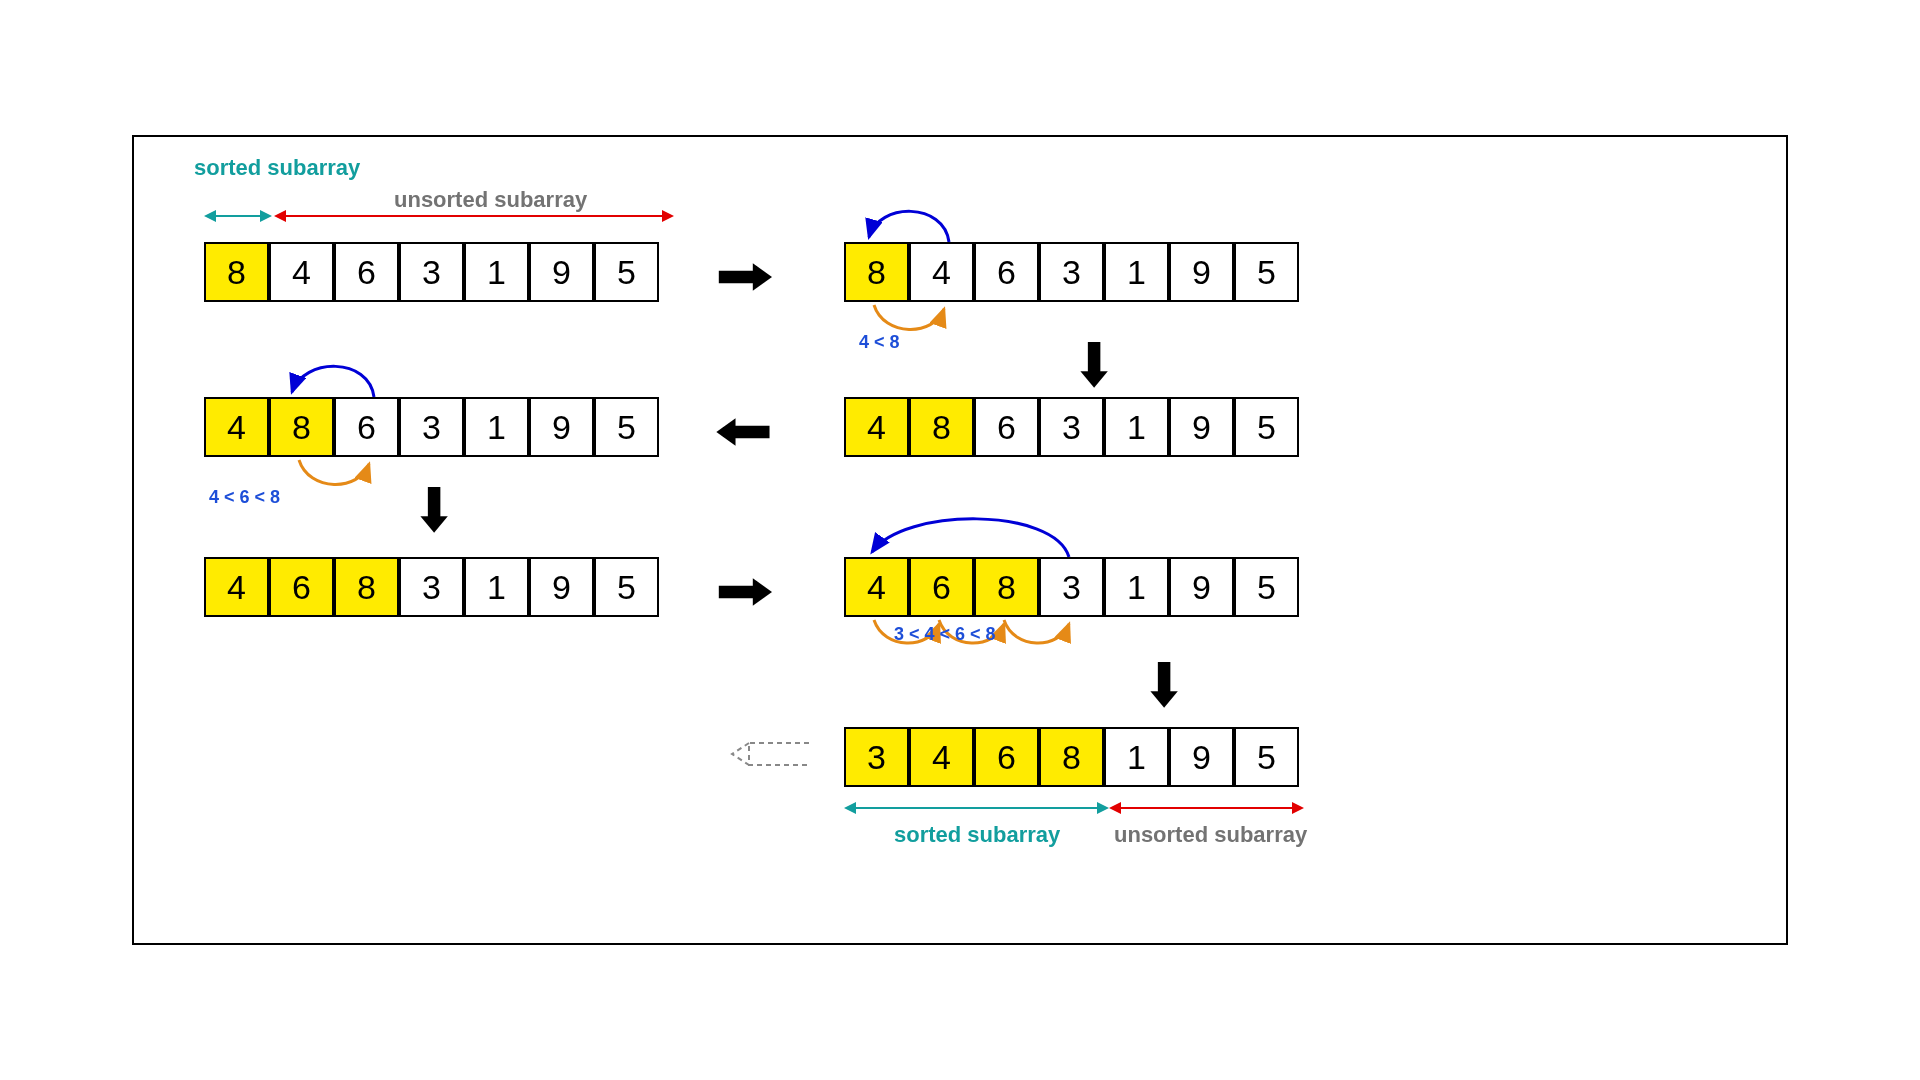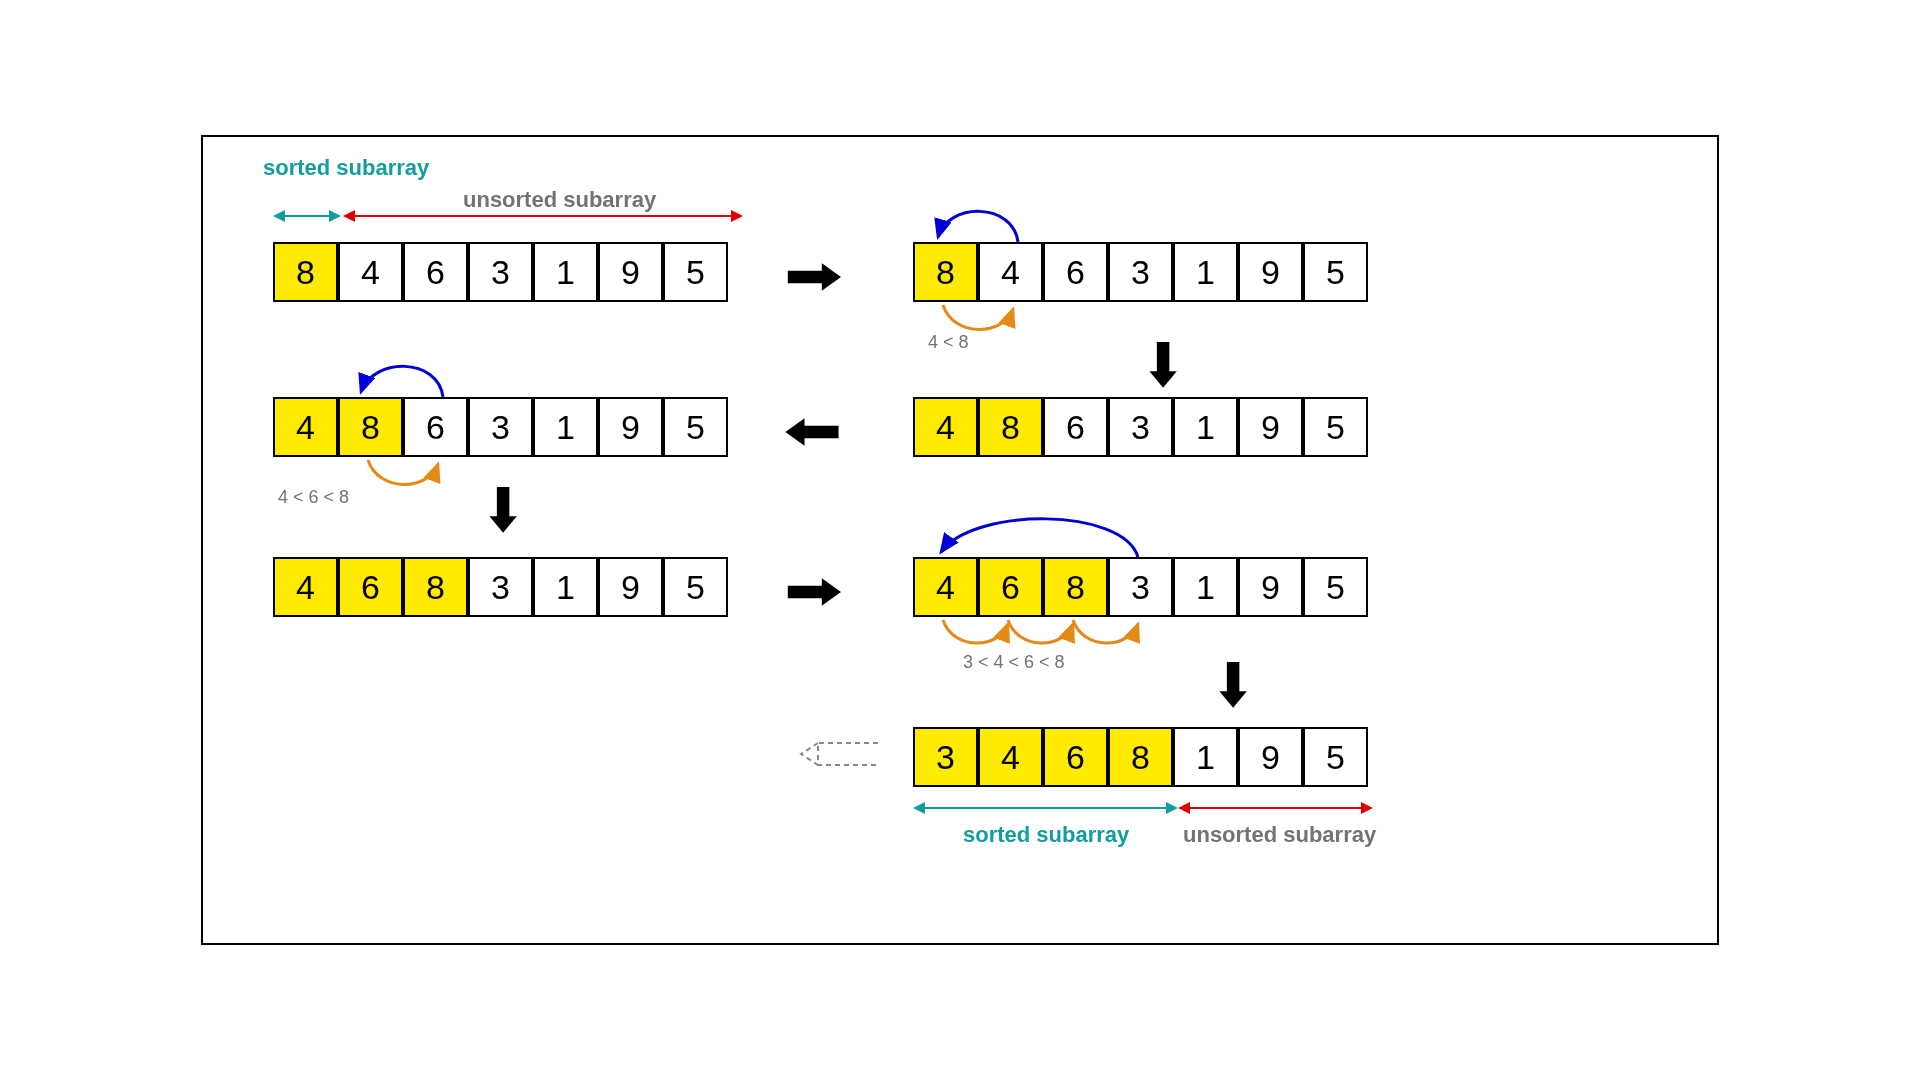--- a/index.html
+++ b/index.html
@@ -8,21 +8,21 @@
     padding: 0;
     width: 1920px;
     height: 1080px;
     background: #fff;
     font-family: Arial, sans-serif;
     display: flex;
     align-items: center;
     justify-content: center;
   }
   .outer {
-    width: 1518px;
+    width: 1656px;
     height: 810px;
     background: #fff;
     border: 2px solid #000;
     position: relative;
   }
   .stage {
     position: absolute;
     width: 100%;
     height: 100%;
   }
@@ -45,21 +45,21 @@
     background: #ffeb00;
   }
   .lbl {
     position: absolute;
     font-size: 22px;
     font-weight: bold;
     white-space: nowrap;
   }
   .teal { color: #129e9e; }
   .red  { color: #737373; }
-  .orange { color: #737373; font-size: 18px; font-weight: normal; }
+  .orange { color: #1d4ed8; font-size: 18px; font-weight: bold; }
 
   
   .range {
     position: absolute;
     height: 2px;
   }
   .range::before, .range::after {
     content: "";
     position: absolute;
     width: 0; height: 0;
@@ -214,21 +214,21 @@
   <svg class="curve" style="left:710px; top:475px;" width="280" height="48">
     <defs>
           <marker id="ao6" markerWidth="8" markerHeight="8" refX="6" refY="3" orient="auto">
             <path d="M0,0 L0,6 L7,3 z" fill="#e58a17"></path>
           </marker>
         </defs>
     <path d="M30 8 C 40 38, 85 38, 95 12" stroke="#e58a17" stroke-width="3" fill="none" marker-end="url(#ao6)"></path>
     <path d="M95 8 C 105 38, 150 38, 160 12" stroke="#e58a17" stroke-width="3" fill="none" marker-end="url(#ao6)"></path>
     <path d="M160 8 C 170 38, 215 38, 225 12" stroke="#e58a17" stroke-width="3" fill="none" marker-end="url(#ao6)"></path>
   </svg>
-  <div class="lbl orange" style="left:760px; top:515px;">3 &lt; 4 &lt; 6 &lt; 8</div>
+  <div class="lbl orange" style="left:760px; top:487px;">3 &lt; 4 &lt; 6 &lt; 8</div>
 
   <div class="big-arrow down" style="left:1010px; top:520px;">⬇</div>
 
   <div class="arr" style="left:710px; top:590px;">
     <div class="cell sorted">3</div>
     <div class="cell sorted">4</div>
     <div class="cell sorted">6</div>
     <div class="cell sorted">8</div>
     <div class="cell">1</div>
     <div class="cell">9</div>

